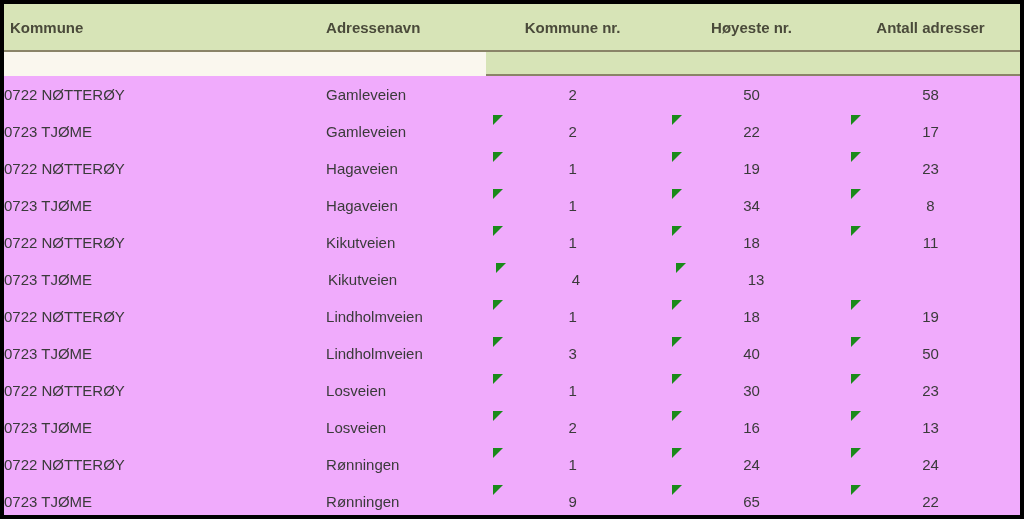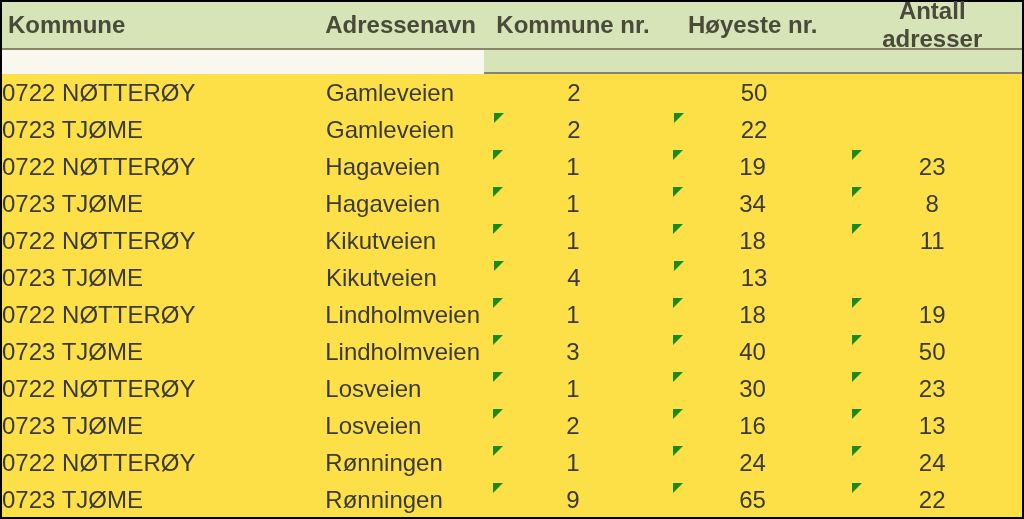--- a/index.html
+++ b/index.html
@@ -4,24 +4,24 @@
 <style>
   html, body {
     margin: 0;
     padding: 0;
     background: #fff;
   }
   .frame {
     width: 1024px;
     height: 519px;
     box-sizing: border-box;
-    background: #fde047;
-    border: 2px solid #000000;
+    background: #f0abfc;
+    border: 4px solid #000000;
     font-family: Verdana, Geneva, sans-serif;
-    font-size: 24px;
+    font-size: 15px;
     color: #3a3a3a;
     position: relative;
   }
   .header-row {
     display: flex;
     background: #d7e4b7;
     border-bottom: 2px solid #8a8468;
     height: 46px;
     align-items: center;
     font-weight: bold;
@@ -110,36 +110,47 @@
         <div class="col col-num">
           <div class="cell-num">
             <span>2</span>
           </div>
         </div>
         <div class="col col-num">
           <div class="cell-num">
             <span>50</span>
           </div>
         </div>
+        <div class="col col-num">
+          <div class="cell-num">
+            <span>58</span>
+          </div>
+        </div>
       </div>
       <div class="row">
         <div class="col col-kommune">0723 TJØME</div>
         <div class="col col-adresse">Gamleveien</div>
         <div class="col col-num">
           <div class="cell-num">
             <div class="marker"></div>
             <span>2</span>
           </div>
         </div>
         <div class="col col-num">
           <div class="cell-num">
             <div class="marker"></div>
             <span>22</span>
           </div>
         </div>
+        <div class="col col-num">
+          <div class="cell-num">
+            <div class="marker"></div>
+            <span>17</span>
+          </div>
+        </div>
       </div>
       <div class="row">
         <div class="col col-kommune">0722 NØTTERØY</div>
         <div class="col col-adresse">Hagaveien</div>
         <div class="col col-num">
           <div class="cell-num">
             <div class="marker"></div>
             <span>1</span>
           </div>
         </div>

